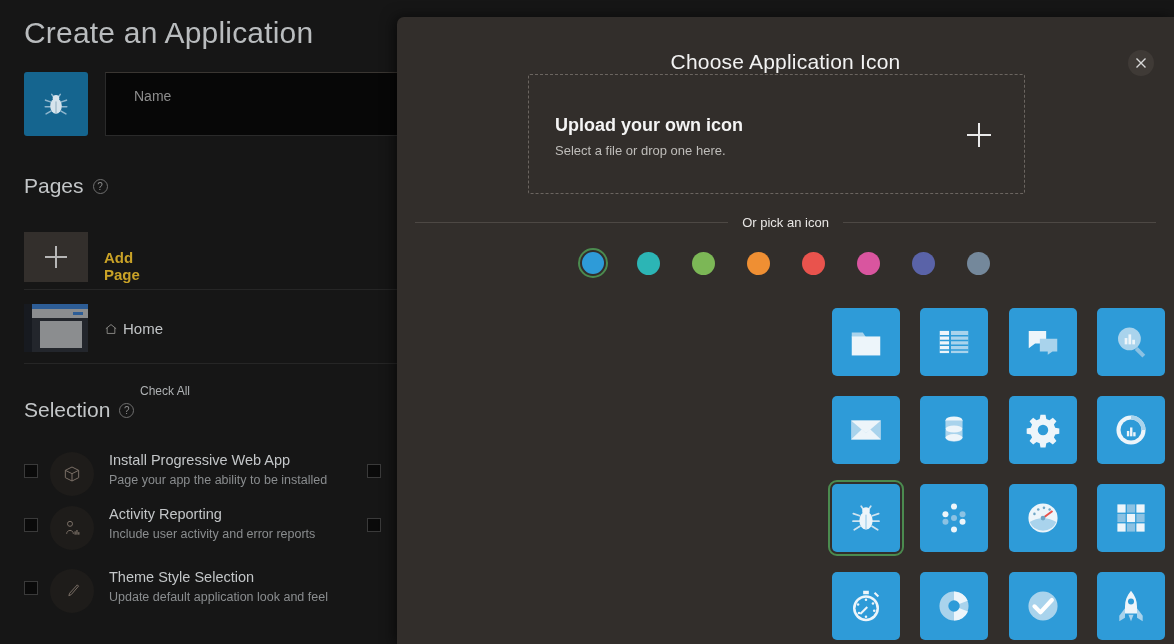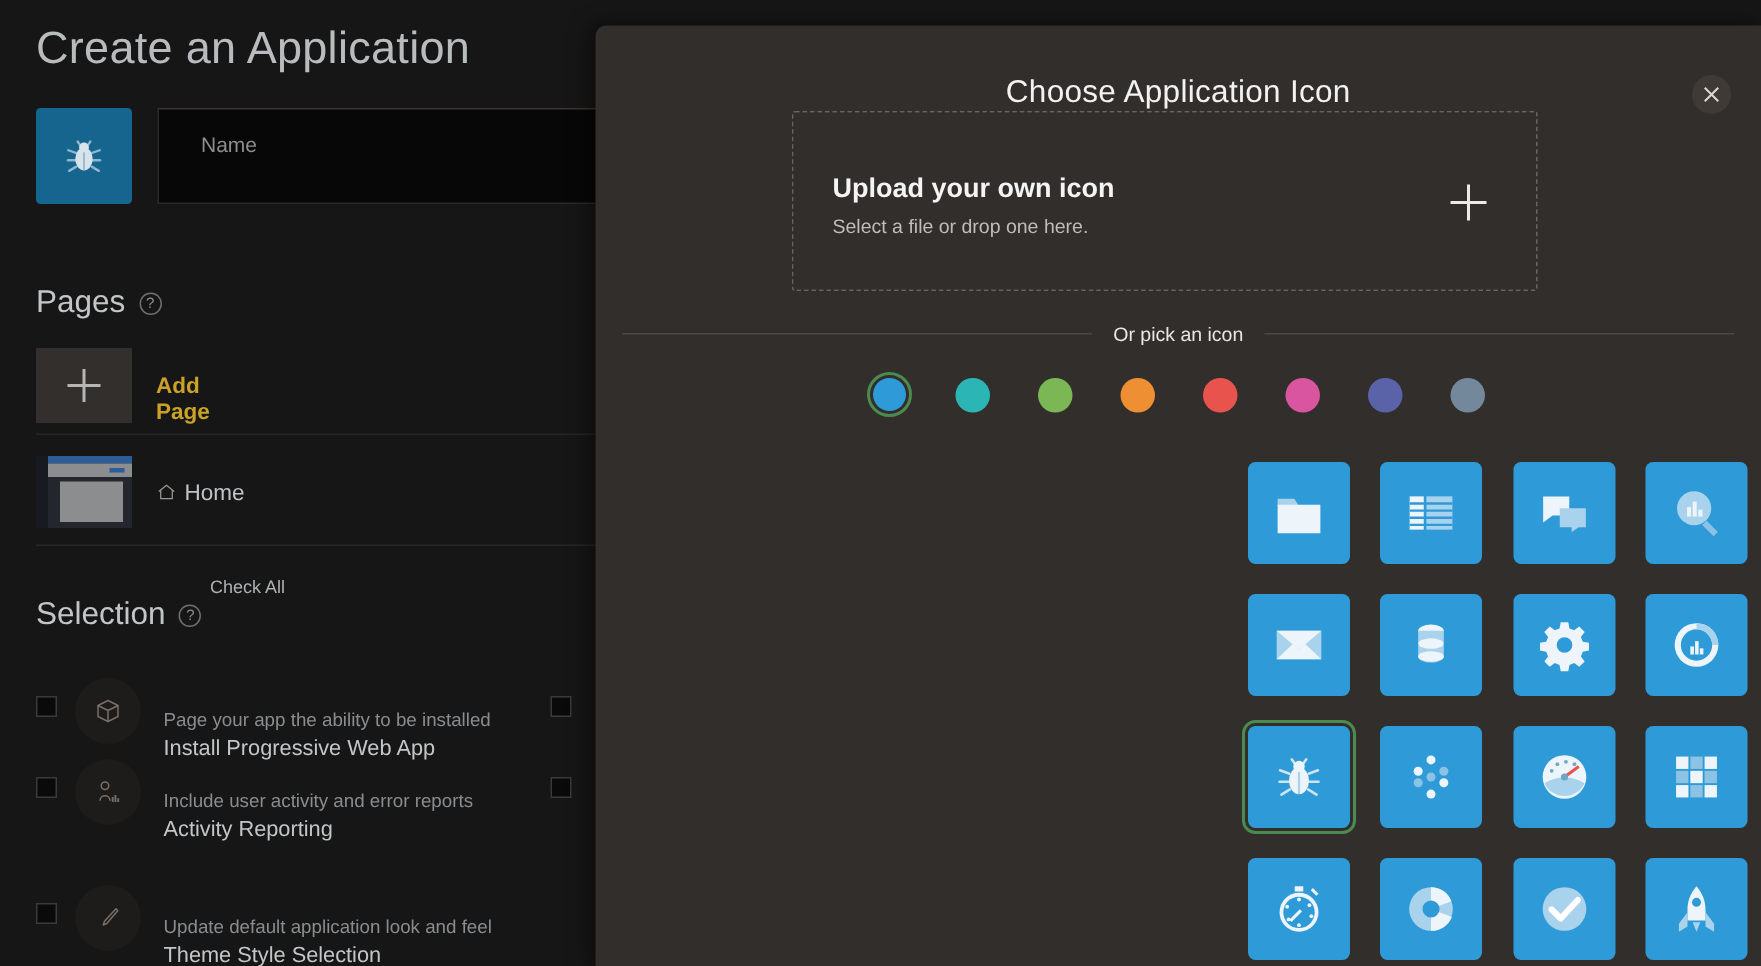--- a/index.html
+++ b/index.html
@@ -41,21 +41,21 @@
   }
 
   .sec-head {
     position: absolute; color: #c3c6c8; font-size: 21px; font-weight: 400;
   }
   .sec-head .q {
     display: inline-block; vertical-align: 3px; margin-left: 9px;
     width: 15px; height: 15px; border: 1px solid #6f6f6f; border-radius: 50%;
     font-size: 10px; line-height: 13px; text-align: center; color: #8d8d8d;
   }
-  #pages-head { left: 24px; top: 190px; }
+  #pages-head { left: 24px; top: 174px; }
   #features-head { left: 24px; top: 398px; }
 
   .check-all {
     position: absolute; left: 140px; top: 384px;
     font-size: 12px; color: #aeb1b3;
   }
 
   .add-page-row { position: absolute; left: 24px; top: 232px; }
   .add-page-thumb {
     position: absolute; left: 0; top: 0; width: 64px; height: 50px;
@@ -101,21 +101,21 @@
     background: #0a0a0a; border: 1px solid #3a3a3a;
   }
   .feature-row .circ {
     position: absolute; left: 50px; top: 14px; width: 44px; height: 44px;
     border-radius: 50%; background: #1e1c1a;
     display: flex; align-items: center; justify-content: center;
   }
   .feature-row .circ svg { width: 20px; height: 20px; display:block; }
   .feature-row .ft {
     position: absolute; left: 109px; top: 14px;
-    font-size: 14.5px; color: #c3c6c8; margin-top: 39px;
+    font-size: 14.5px; color: #c3c6c8;
   }
   .feature-row .fs {
     position: absolute; left: 109px; top: 35px;
     font-size: 12.5px; color: #8a8d8f;
   }
 
   
   .modal {
     position: absolute; left: 397px; top: 17px;
     width: 777px; height: 627px;
@@ -281,21 +281,21 @@
               <rect x="17.2" y="14.4" width="1.5" height="5.6"></rect>
               <rect x="19.4" y="17" width="1.5" height="3"></rect>
             </g>
         </svg>
       </span>
       <span class="ft">Activity Reporting</span>
       <span class="fs">Include user activity and error reports</span>
       <span class="cb2"></span>
     </div>
 
-    <div class="feature-row" style="top:576px">
+    <div class="feature-row" style="top:555px">
       <span class="cb"></span>
       <span class="circ">
         <svg viewBox="0 0 24 24">
           <path d="M18.4 4.6 L9.2 14.6 L8.2 17.6 L11 16.4 L19.8 6.2 Z" fill="none" stroke="#7a6f66" stroke-width="1.2" stroke-linejoin="round"></path>
         </svg>
       </span>
       <span class="ft">Theme Style Selection</span>
       <span class="fs">Update default application look and feel</span>
     </div>
   </div>

